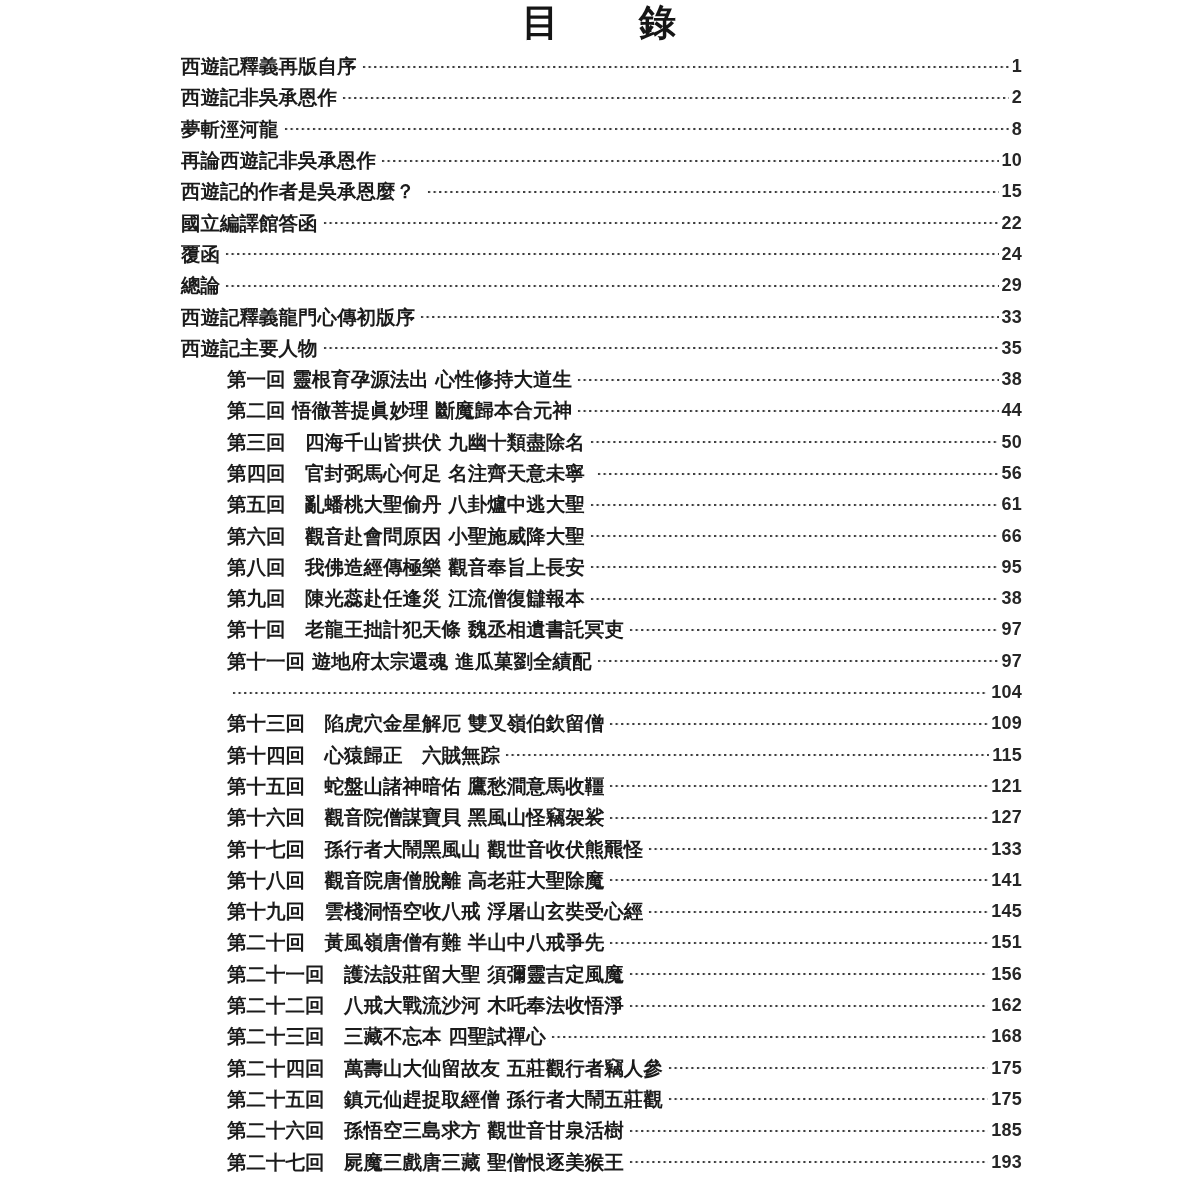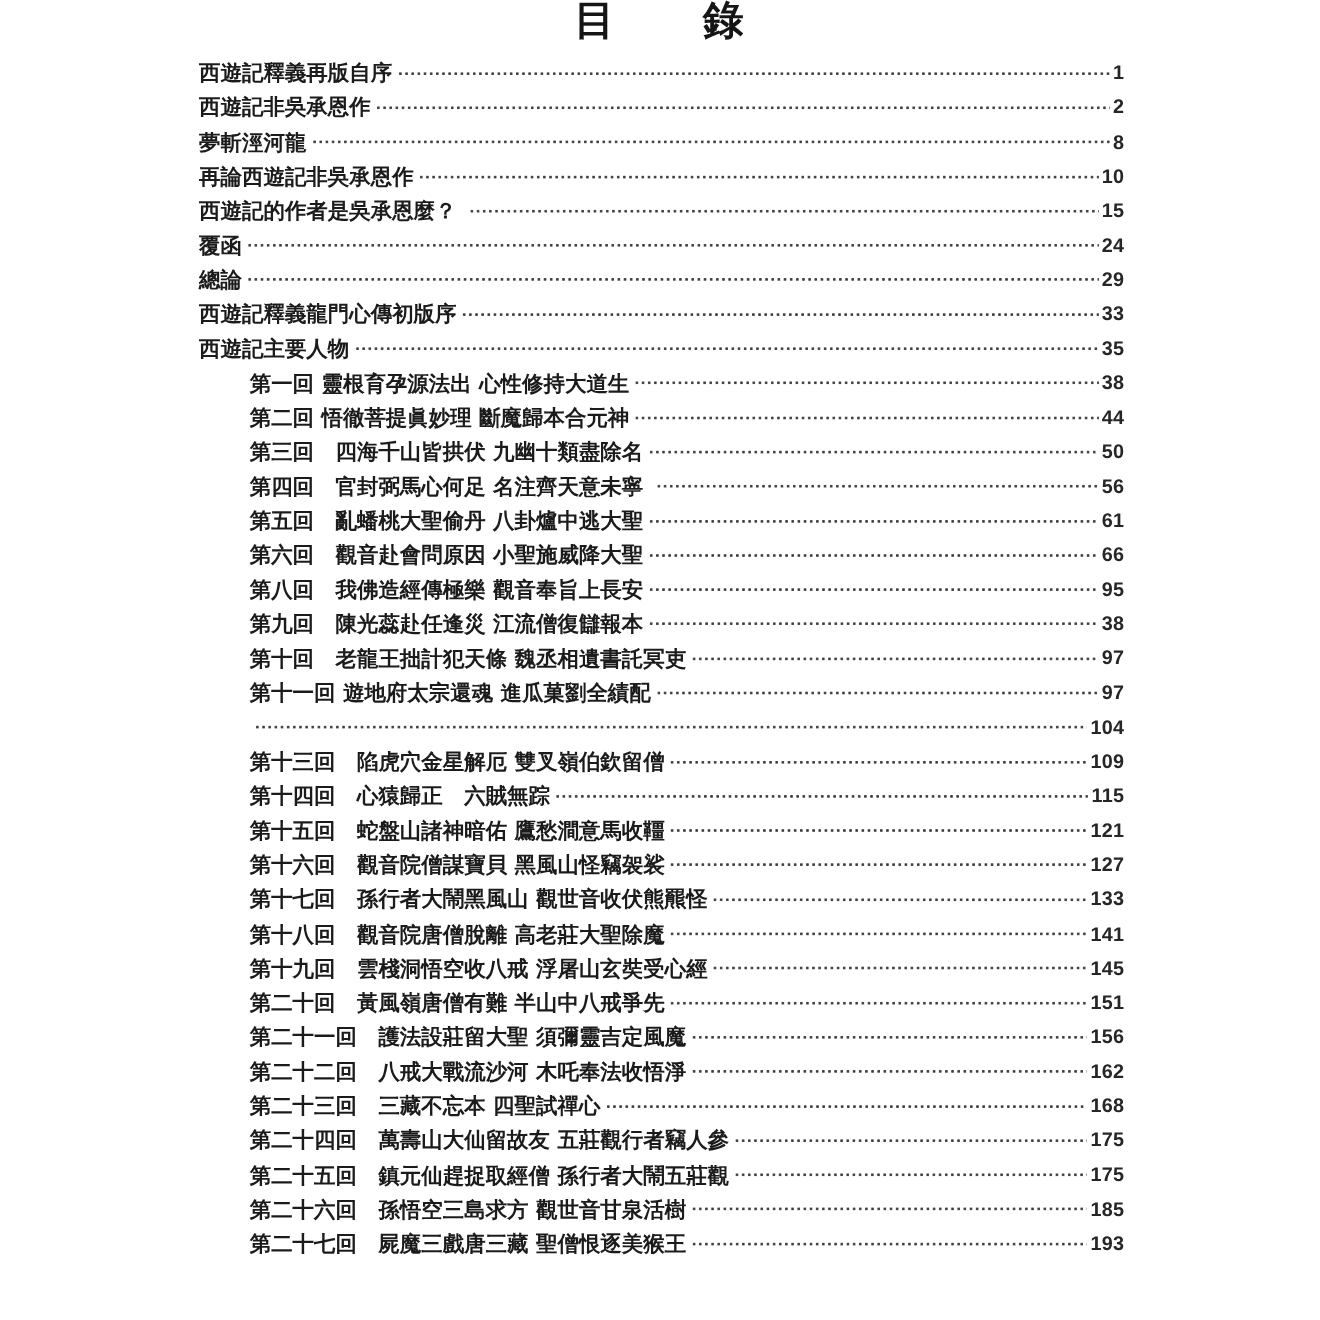--- a/index.html
+++ b/index.html
@@ -22,21 +22,20 @@
   .doc-title {
     margin: 0;
     padding-top: 0;
     text-align: center;
     font-size: 37px;
     font-weight: bold;
     line-height: 44px;
     white-space: pre;
     letter-spacing: 2px;
     color: #151515;
-    font-family: Liberation Mono, monospace;
   }
   .toc {
     margin: 7px 178px 0 181px; 
   }
   .row {
     display: flex;
     align-items: center;
     height: 31.3px;
     font-size: 19.5px;
     font-weight: bold;
@@ -93,20 +92,25 @@
         <span class="etext">再論西遊記非吳承恩作</span>
         <span class="leader"></span>
         <span class="pnum">10</span>
       </div>
       <div class="row">
         <span class="etext">西遊記的作者是吳承恩麼？ </span>
         <span class="leader"></span>
         <span class="pnum">15</span>
       </div>
       <div class="row">
+        <span class="etext">國立編譯館答函</span>
+        <span class="leader"></span>
+        <span class="pnum">22</span>
+      </div>
+      <div class="row">
         <span class="etext">覆函</span>
         <span class="leader"></span>
         <span class="pnum">24</span>
       </div>
       <div class="row">
         <span class="etext">總論</span>
         <span class="leader"></span>
         <span class="pnum">29</span>
       </div>
       <div class="row">

